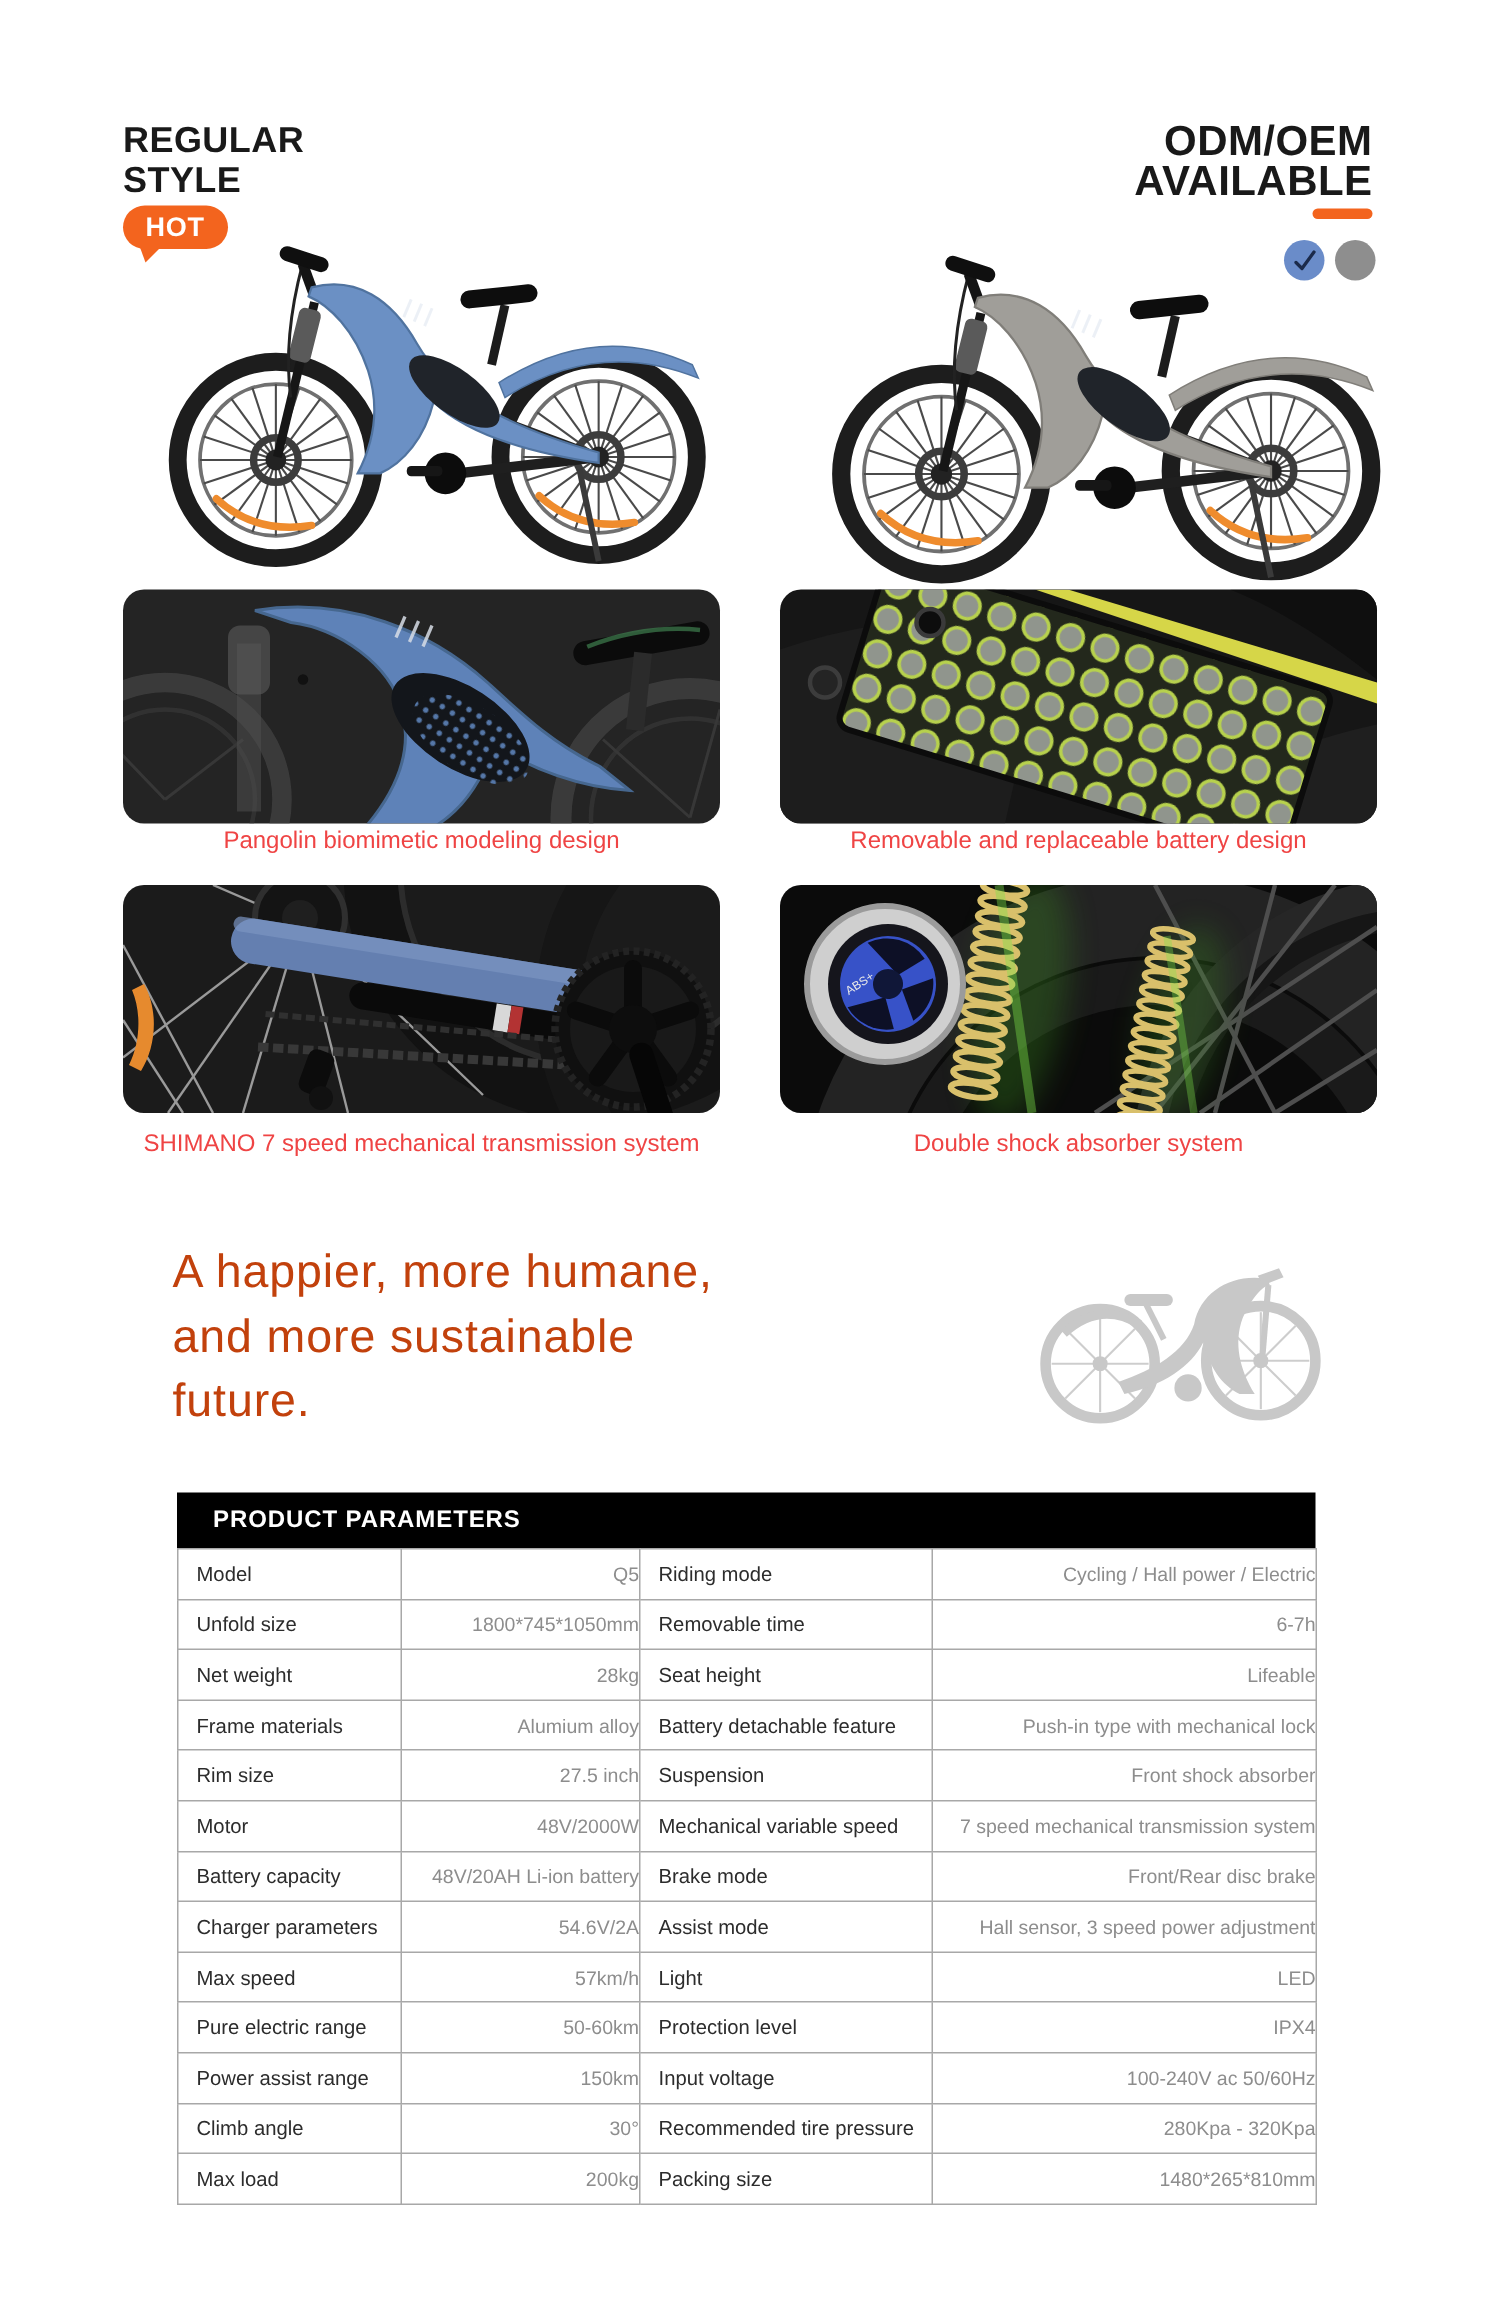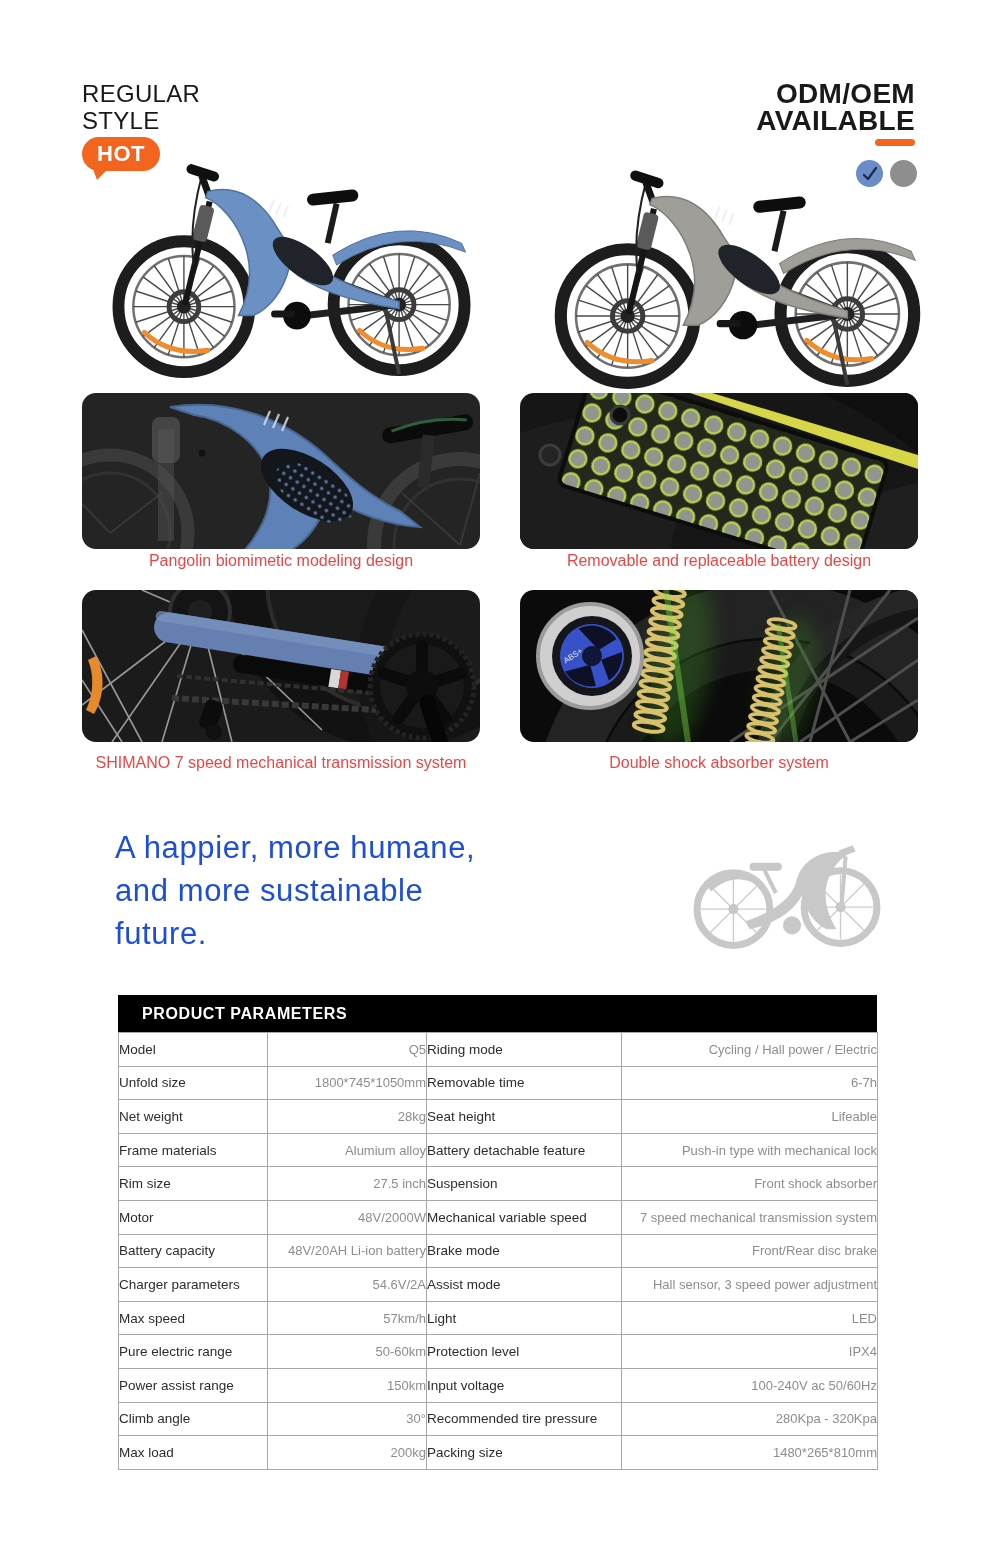--- a/index.html
+++ b/index.html
@@ -4,24 +4,24 @@
 <style>
   *{margin:0;padding:0;box-sizing:border-box;}
   html,body{background:#ffffff;}
   body{
     width:1000px;height:1542px;position:relative;overflow:hidden;
     font-family:"Liberation Sans",sans-serif;color:#1a1a1a;
   }
   .abs{position:absolute;}
 
   
-  .title-left{left:82px;top:80px;font-size:24px;font-weight:400;line-height:27px;letter-spacing:.3px;color:#191919;}
+  .title-left{left:82px;top:80px;font-size:24px;font-weight:700;line-height:27px;letter-spacing:.3px;color:#191919;}
   .title-right{right:85px;top:80px;font-size:28px;font-weight:700;line-height:27px;letter-spacing:.3px;color:#191919;text-align:right;}
   .hot-badge{
-    left:82px;top:137px;background:#F3641E;color:#fff;font-weight:700;font-size:22px;
+    left:82px;top:137px;background:#F3641E;color:#fff;font-weight:700;font-size:18px;
     padding:4px 15px;border-radius:17px;letter-spacing:.5px;
   }
   .hot-badge::after{
     content:"";position:absolute;left:11px;bottom:-9px;
     border-left:4px solid transparent;border-right:11px solid transparent;border-top:11px solid #F3641E;
   }
   .orange-bar{left:875px;top:139px;width:40px;height:7px;border-radius:3.5px;background:#F3641E;}
   .swatches{left:856px;top:160px;display:flex;gap:7px;}
   .swatch{width:27px;height:27px;border-radius:50%;display:flex;align-items:center;justify-content:center;}
   .swatch-blue{background:#6a8cc9;}
@@ -38,35 +38,35 @@
   .card2{left:520px;top:393px;width:398px;height:156px;background:#161616;}
   .card3{left:82px;top:590px;width:398px;height:152px;background:#1b1b1b;}
   .card4{left:520px;top:590px;width:398px;height:152px;background:#0b0b0b;}
   .caption{font-size:16px;color:#ef4444;text-align:center;white-space:nowrap;width:398px;}
   .cap1{left:82px;top:552px;}
   .cap2{left:520px;top:552px;}
   .cap3{left:82px;top:754px;}
   .cap4{left:520px;top:754px;}
 
   
-  .tagline{left:115px;top:826px;font-size:31px;line-height:43px;color:#1d4ed8;letter-spacing:.6px;font-weight:400;}
+  .tagline{left:115px;top:826px;font-size:31px;line-height:43px;color:#c2410c;letter-spacing:.6px;font-weight:400;}
   .silhouette{left:693px;top:838px;width:192px;height:114px;}
 
   
   .params{left:118px;top:995px;width:759px;}
   .params-header{
     background:#000;color:#fff;height:37px;line-height:37px;
     font-size:16px;font-weight:700;letter-spacing:.6px;padding-left:24px;
   }
   table.spec{border-collapse:collapse;width:759px;table-layout:fixed;}
   table.spec td{
     border:1px solid #a8a8a8;height:33.6px;vertical-align:middle;
     overflow:hidden;white-space:nowrap;
   }
-  td.lbl{font-size:13.5px;color:#2c2c2c;margin-top:24px;}
+  td.lbl{font-size:13.5px;color:#2c2c2c;padding-left:12px;margin-top:24px;}
   td.val{font-size:13px;color:#8d8d8d;padding-left:10px;text-align:right;}
   col.c1{width:149px;}col.c2{width:159px;}col.c3{width:195px;}col.c4{width:256px;}
 </style>
 </head>
 <body>
 
 <svg width="0" height="0" style="position:absolute" aria-hidden="true">
   <defs>
     <g id="wheelg">
       <circle r="66" fill="none" stroke="#1d1d1d" stroke-width="12"></circle>

